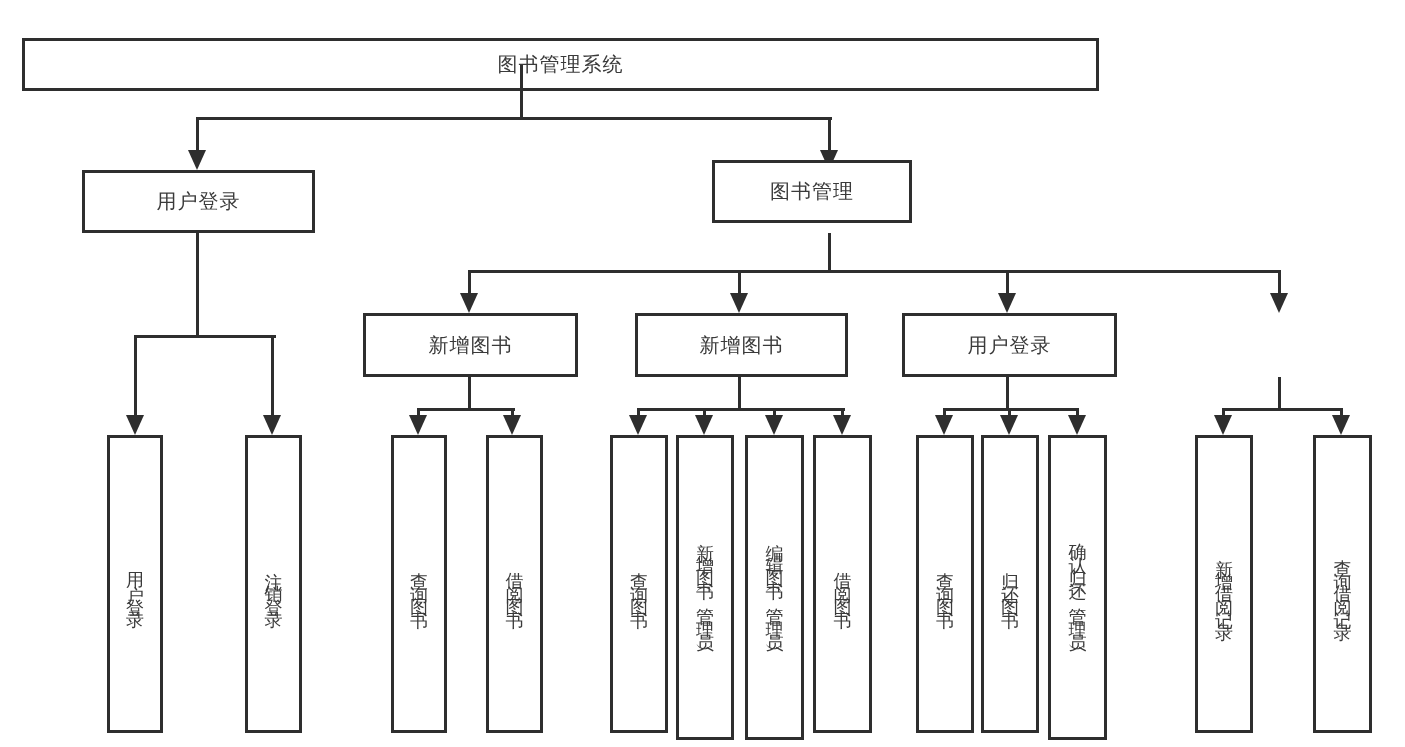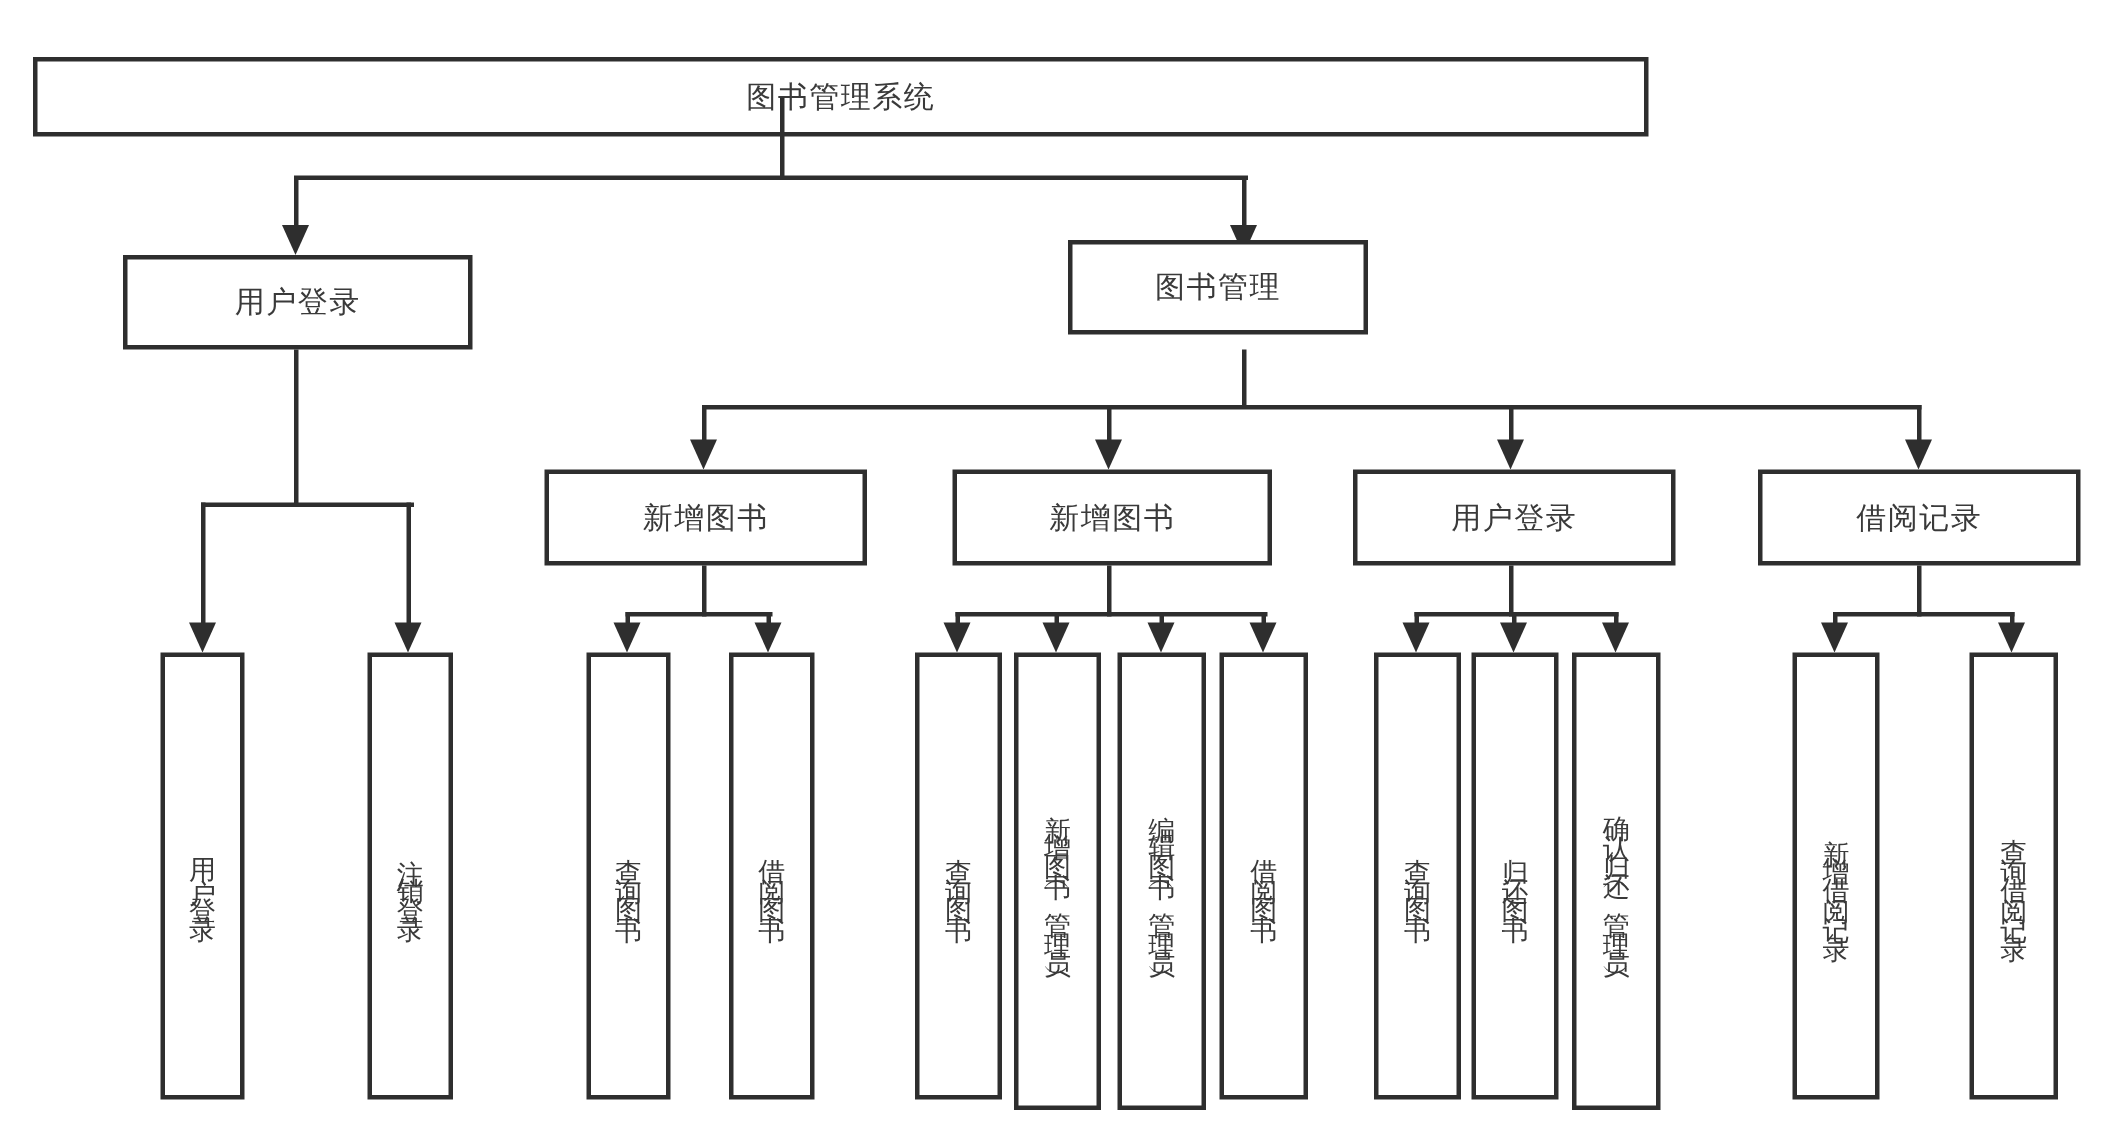--- a/index.html
+++ b/index.html
@@ -87,23 +87,20 @@
 
   <div class="box hbox" style="left:363px;top:313px;width:215px;height:64px;">
     <span>新增图书</span>
   </div>
   <div class="box hbox" style="left:635px;top:313px;width:213px;height:64px;">
     <span>新增图书</span>
   </div>
   <div class="box hbox" style="left:902px;top:313px;width:215px;height:64px;">
     <span>用户登录</span>
   </div>
-  <div class="box hbox" style="left:1172px;top:313px;width:215px;height:64px;">
-    <span>借阅记录</span>
-  </div>
 
   <div class="vline" style="left:468px;top:377px;height:34px;"></div>
   <div class="hline" style="left:417px;top:408px;width:98px;"></div>
   <div class="vline" style="left:417px;top:408px;height:12px;"></div>
   <div class="arrow" style="left:409px;top:415px;"></div>
   <div class="vline" style="left:511px;top:408px;height:12px;"></div>
   <div class="arrow" style="left:503px;top:415px;"></div>
 
   <div class="vline" style="left:738px;top:377px;height:34px;"></div>
   <div class="hline" style="left:637px;top:408px;width:208px;"></div>

